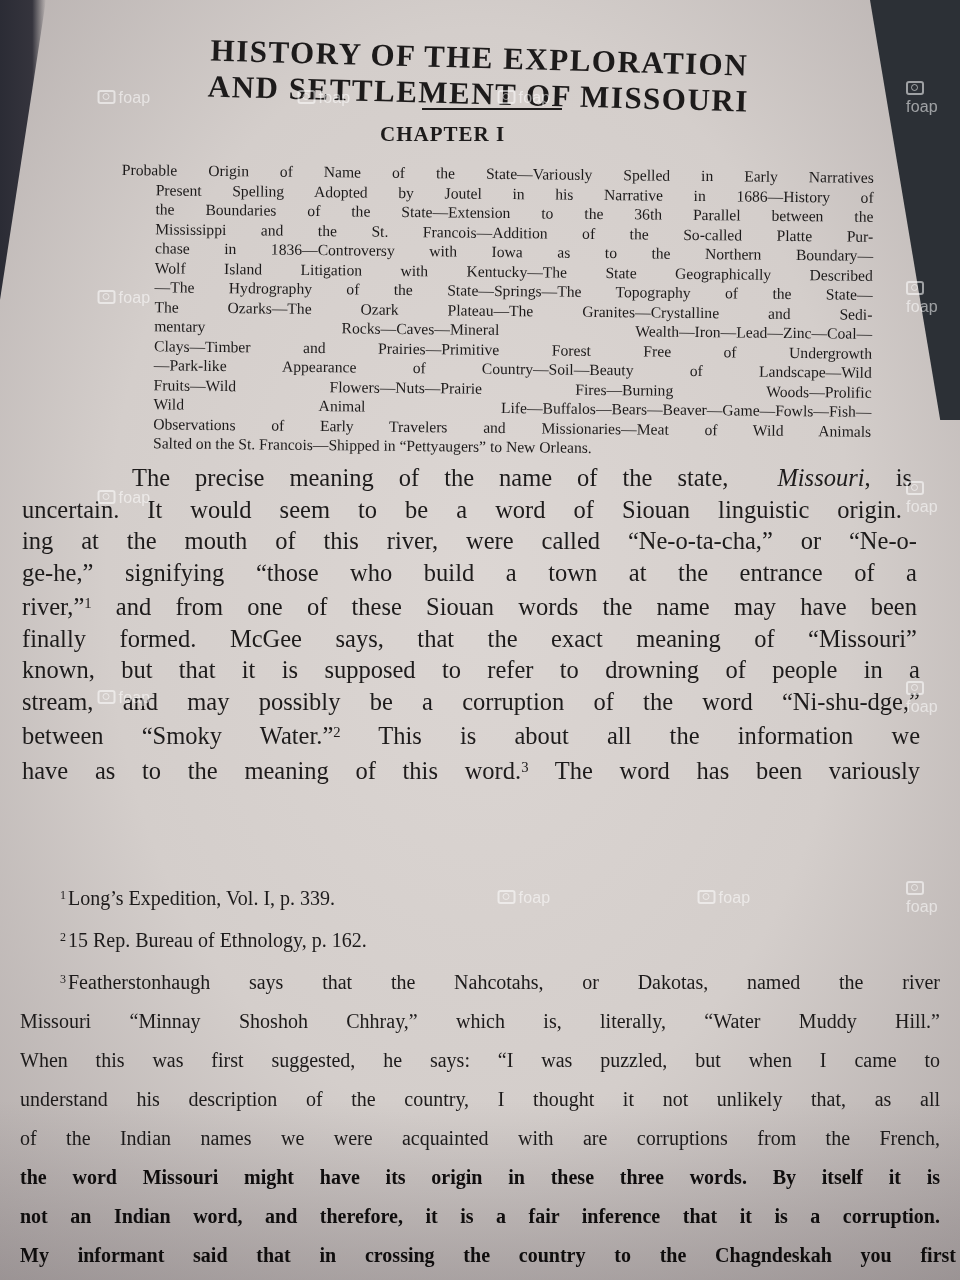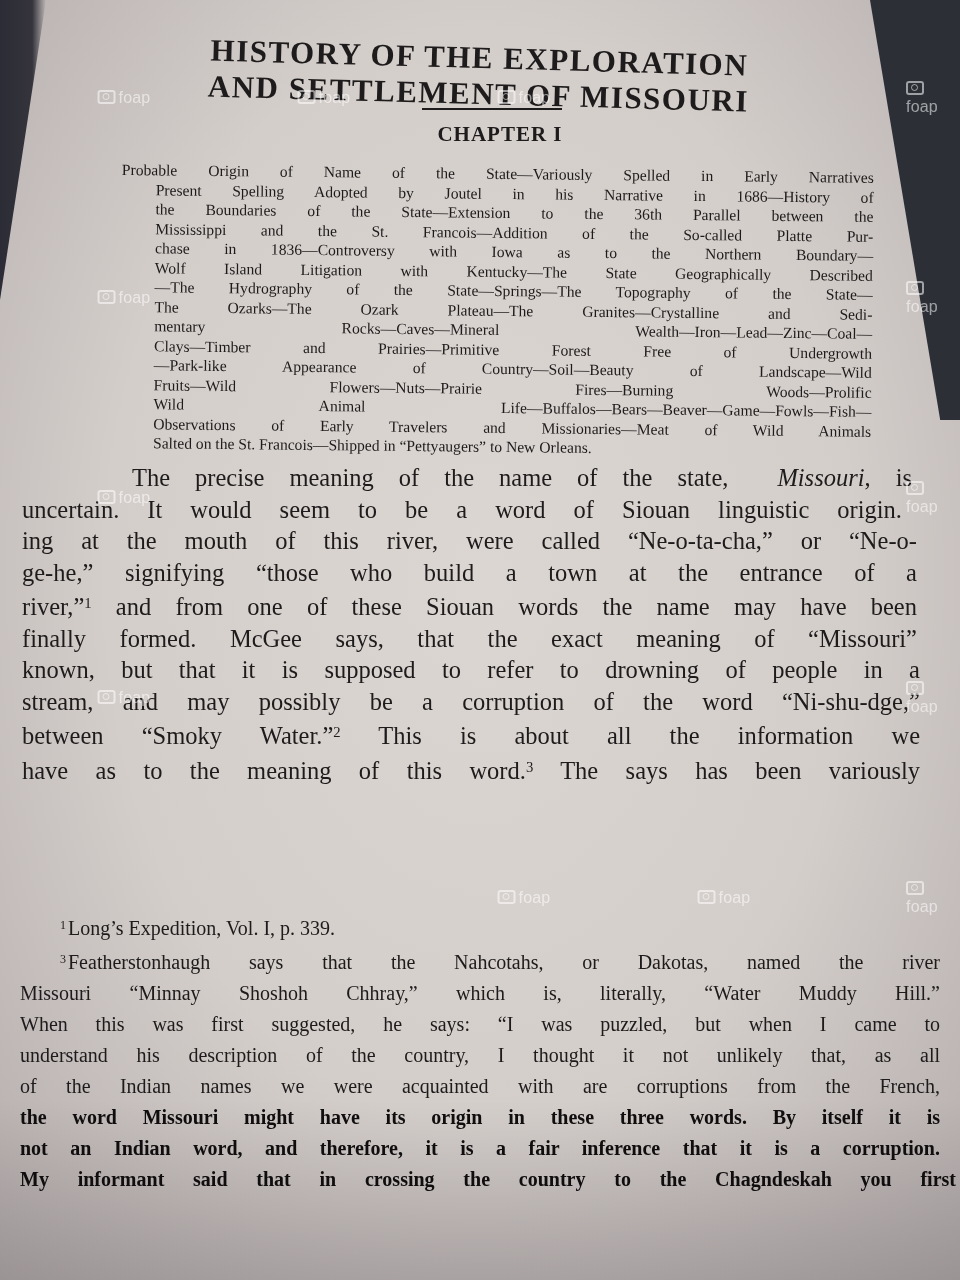--- a/index.html
+++ b/index.html
@@ -46,21 +46,21 @@
   .title {
     position: absolute; left: 120px; top: 30px; width: 720px;
     text-align: center; font-size: 31px; line-height: 36px;
     font-weight: bold; letter-spacing: 1.5px; transform: rotate(1.6deg);
     transform-origin: left top;
   }
   .title-rule {
     position: absolute; left: 422px; top: 108px; width: 140px; height: 2px; background: #1d1b1b;
   }
   .chapter {
-    position: absolute; left: 380px; top: 122px; width: 240px; text-align: center;
+    position: absolute; left: 380px; top: 122px; width: 240px; 
     font-size: 21px; font-weight: bold; letter-spacing: 1px;
   }
   .synopsis {
     position: absolute; left: 122px; top: 160px; width: 752px;
     font-size: 15.6px; line-height: 19.5px; text-align: justify;
     transform: rotate(0.6deg); transform-origin: left top;
   }
   .synopsis .line { display: block; white-space: nowrap; text-align-last: justify; }
   .synopsis .line.first { margin-left: 0; }
   .synopsis .line.indent { padding-left: 34px; }
@@ -70,21 +70,21 @@
     position: absolute; left: 22px; top: 462px; width: 900px;
     font-size: 24.5px; line-height: 31.5px;
   }
   .body-text .line { display: block; white-space: nowrap; text-align: justify; text-align-last: justify; }
   .body-text .para-first { padding-left: 110px; width: 780px; }
   .body-text em { font-style: italic; margin-left: 24px; }
   sup { font-size: 60%; vertical-align: 7px; }
 
   .footnotes {
     position: absolute; left: 20px; top: 876px; width: 936px;
-    font-size: 20px; line-height: 31px; margin-top: 34px;
+    font-size: 20px; line-height: 39px;
   }
   .footnotes .fn { display: block; white-space: nowrap; }
   .footnotes .fn.short { padding-left: 40px; }
   .footnotes .fn.indent { padding-left: 40px; text-align: justify; text-align-last: justify; width: 880px; }
   .footnotes .fn.full { text-align: justify; text-align-last: justify; width: 920px; }
   .footnotes .fn-num { font-size: 60%; vertical-align: 6px; margin-right: 2px; }
   .footnotes .fn.dark { color: #0f0d0d; font-weight: bold; }
 </style>
 </head>
 <body>
@@ -121,25 +121,26 @@
 <div class="body-text">
   <span class="line para-first"><span>The precise meaning of the name of the state, </span><em>Missouri</em><span>, is</span></span>
   <span class="line" style="width:880px">uncertain.  It would seem to be a word of Siouan linguistic origin.</span>
   <span class="line" style="width:895px">ing at the mouth of this river, were called “Ne-o-ta-cha,” or “Ne-o-</span>
   <span class="line" style="width:895px">ge-he,” signifying “those who build a town at the entrance of a</span>
   <span class="line" style="width:895px"><span>river,”</span><sup>1</sup><span> and from one of these Siouan words the name may have been</span></span>
   <span class="line" style="width:895px">finally formed.  McGee says, that the exact meaning of “Missouri”</span>
   <span class="line" style="width:898px">known, but that it is supposed to refer to drowning of people in a</span>
   <span class="line" style="width:898px">stream, and may possibly be a corruption of the word “Ni-shu-dge,”</span>
   <span class="line" style="width:898px"><span>between “Smoky Water.”</span><sup>2</sup><span>  This is about all the information we</span></span>
-  <span class="line" style="width:898px"><span>have as to the meaning of this word.</span><sup>3</sup><span>  The says has been variously</span></span>
+  <span class="line" style="width:898px"><span>have as to the meaning of this word.</span><sup>3</sup><span>  The word has been variously</span></span>
 </div>
 
 <div class="footnotes">
   <span class="fn short"><span class="fn-num">1</span><span>Long’s Expedition, Vol. I, p. 339.</span></span>
+  <span class="fn short"><span class="fn-num">2</span><span>15 Rep. Bureau of Ethnology, p. 162.</span></span>
   <span class="fn indent"><span class="fn-num">3</span><span>Featherstonhaugh says that the Nahcotahs, or Dakotas, named the river</span></span>
   <span class="fn full">Missouri “Minnay Shoshoh Chhray,” which is, literally, “Water Muddy Hill.”</span>
   <span class="fn full">When this was first suggested, he says: “I was puzzled, but when I came to</span>
   <span class="fn full">understand his description of the country, I thought it not unlikely that, as all</span>
   <span class="fn full">of the Indian names we were acquainted with are corruptions from the French,</span>
   <span class="fn full dark">the word Missouri might have its origin in these three words.  By itself it is</span>
   <span class="fn full dark">not an Indian word, and therefore, it is a fair inference that it is a corruption.</span>
   <span class="fn full dark" style="width:936px">My informant said that in crossing the country to the Chagndeskah you first</span>
 </div>
 

